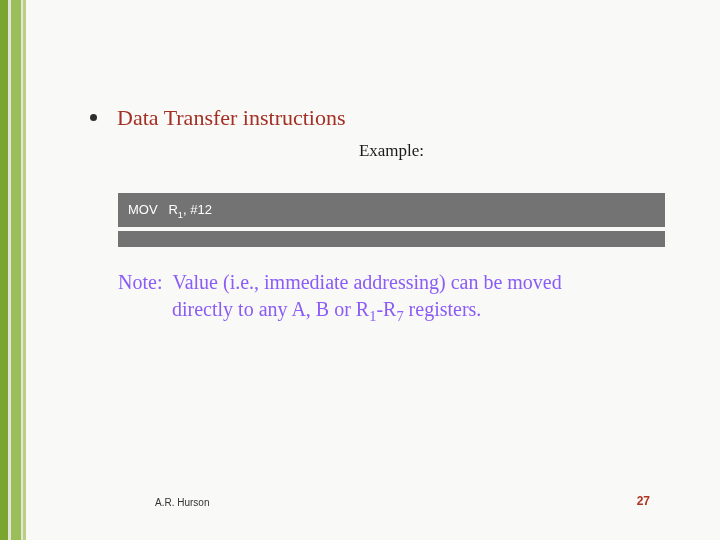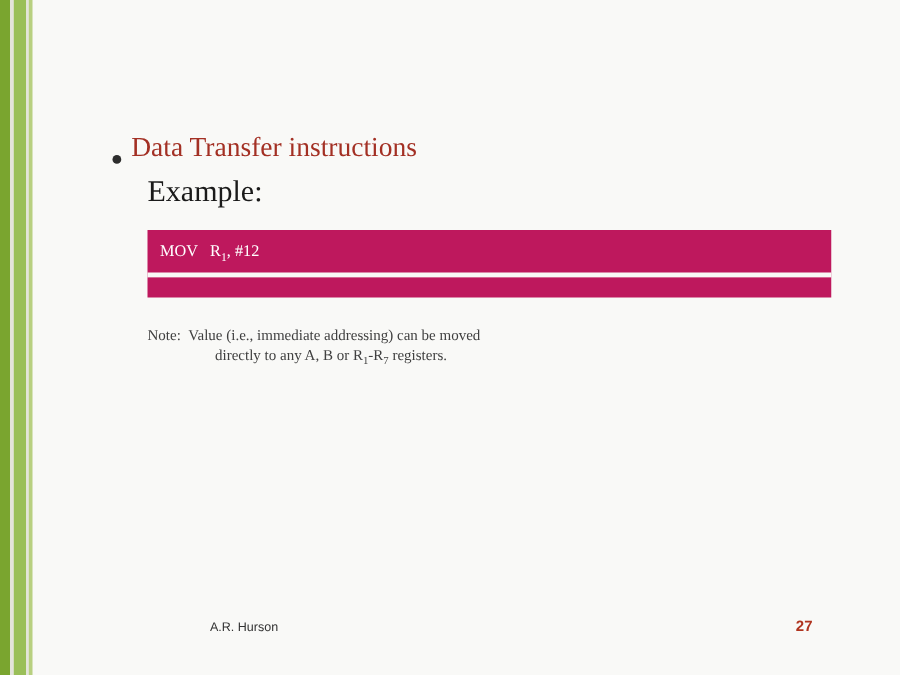--- a/index.html
+++ b/index.html
@@ -31,71 +31,72 @@
   }
   .title {
     font-style: italic;
     font-size: 22px;
     color: #0a0a0a;
     margin-bottom: 18px;
     letter-spacing: 0.2px;
   }
   .bullet-row {
     display: flex;
-    align-items: flex-end;
-    gap: 8px;
+    align-items: center;
+    gap: 20px;
     padding-left: 30px;
     margin-bottom: 10px;
   }
   .bullet-dot {
     width: 7px; height: 7px;
     background: #2d2d2d;
     border-radius: 50%;
     flex-shrink: 0;
     margin-top: -2px;
   }
   .bullet-text {
     font-size: 22px;
     color: #a33024;
   }
   .example-label {
-    font-size: 24px;
+    font-size: 17px;
     color: #1a1a1a;
     padding-left: 58px;
-    margin-bottom: 16px;
+    margin-bottom: 32px;
+    text-align: center;
   }
   .code-block {
     margin-left: 58px;
     margin-right: 0;
   }
   .code-row {
     display: flex;
-    background: #be185d;
+    background: #737373;
     color: #fff;
-    font-family: Liberation Serif, serif;
+    font-family: Liberation Sans, sans-serif;
     font-size: 13px;
     line-height: 1.35;
     border-bottom: 4px solid #f9f9f7;
     padding: 8px 10px;
   }
   .code-row:last-child { border-bottom: none; }
   .code-left { width: 42%; }
   .code-right { width: 58%; }
   sub.reg { font-size: 0.72em; vertical-align: sub; line-height: 0; }
   .note {
-    font-size: 12px;
-    color: #404040;
+    font-size: 20px;
+    color: #8b5cf6;
     margin-top: 22px;
     padding-left: 58px;
     line-height: 1.35;
   }
   .note-indent { padding-left: 112px; }
   .footer-author {
     position: absolute;
-    left: 168px;
+    left: 155px;
     bottom: 32px;
     font-family: Arial, sans-serif;
     font-size: 10px;
     color: #333;
   }
   .footer-page {
     position: absolute;
     right: 70px;
     bottom: 32px;
     font-family: Arial, sans-serif;

